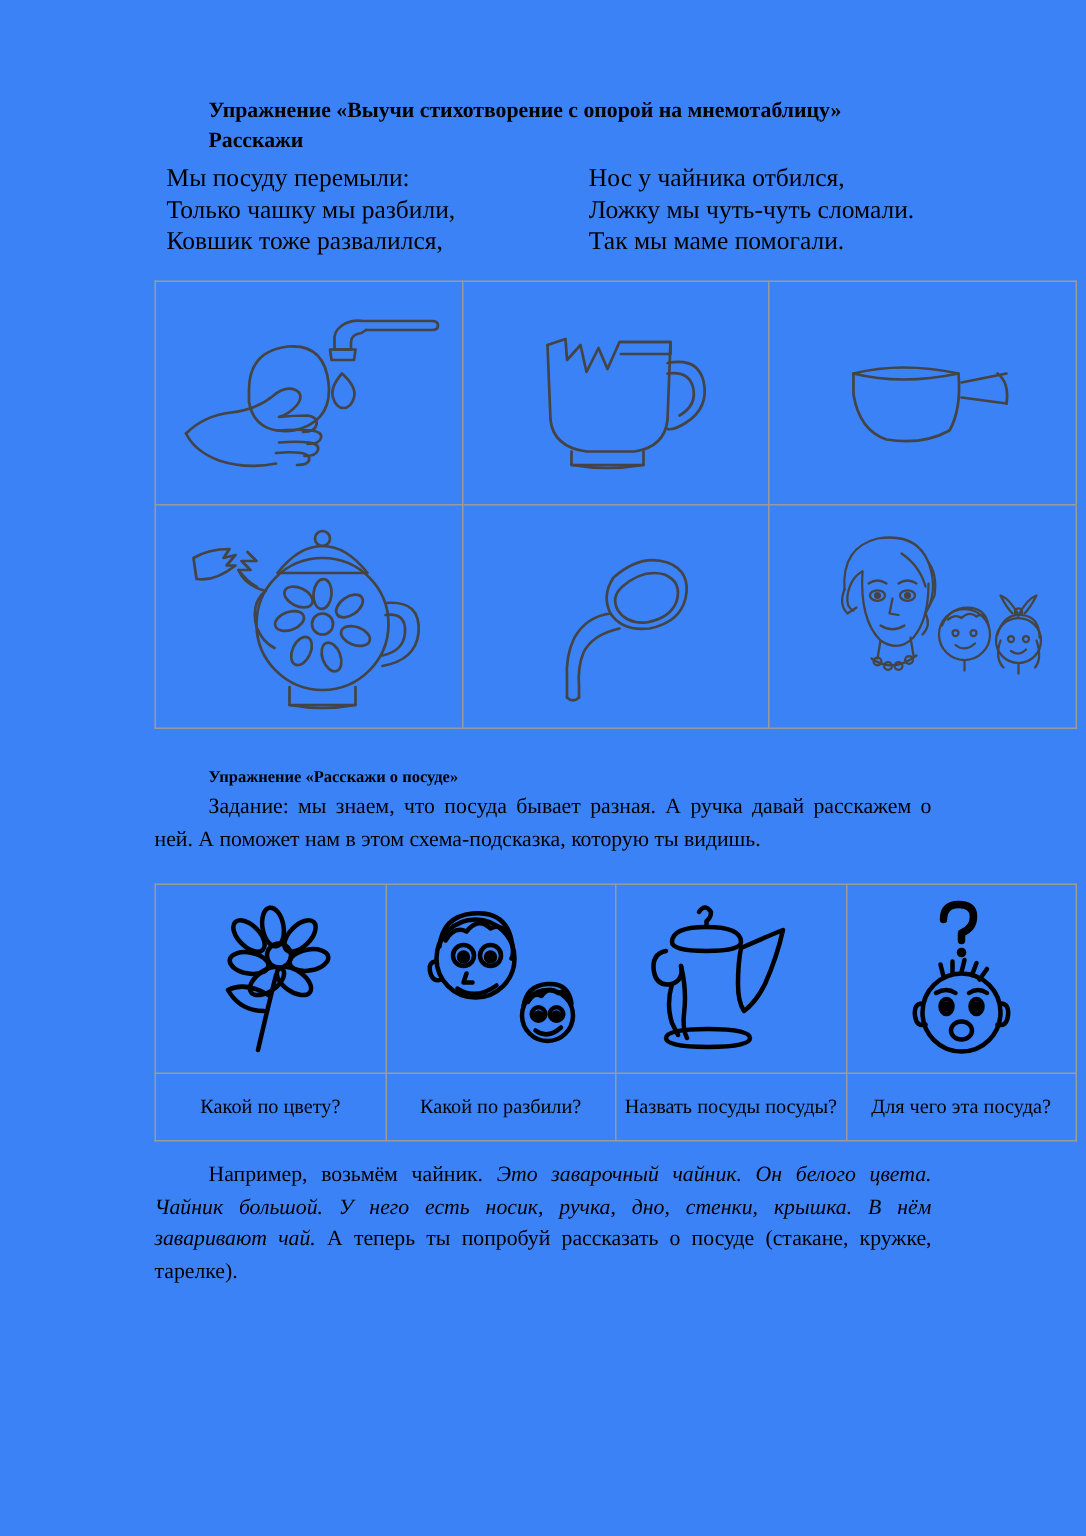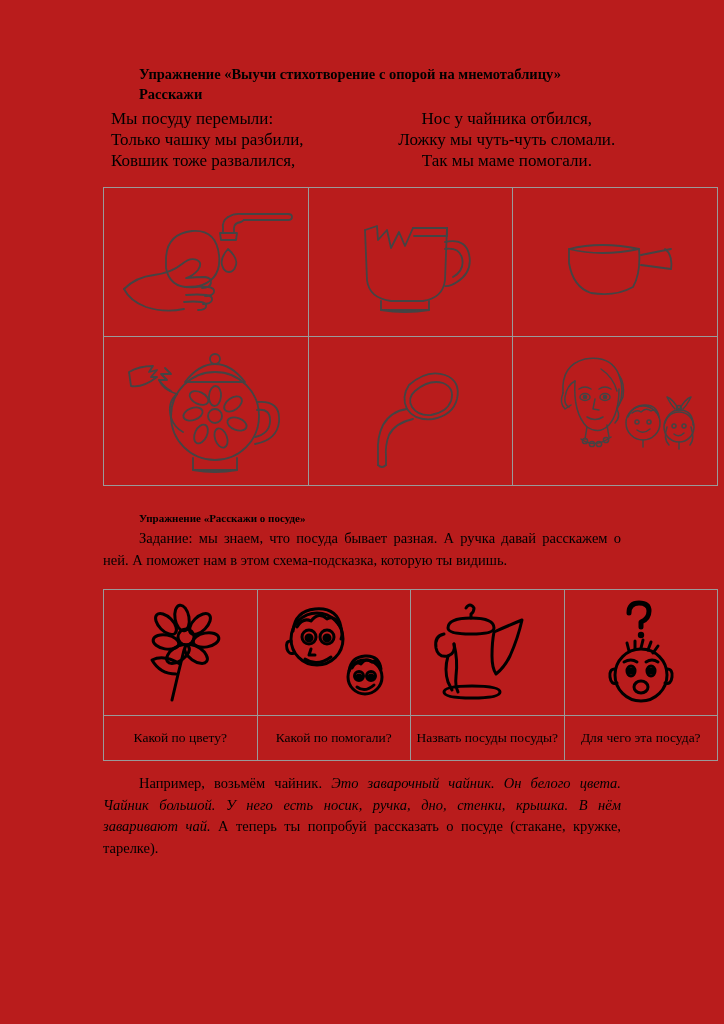--- a/index.html
+++ b/index.html
@@ -13,21 +13,21 @@
     position: relative;
     font-family: "Liberation Serif", "DejaVu Serif", serif;
     color: #000000;
     overflow: hidden;
   }
   .page {
     position: absolute;
     left: 0; top: 0;
     width: 724px;
     height: 1024px;
-    background: #b91c1c;
+    background: #3b82f6;
   }
   .content {
     position: absolute;
     left: 103px;
     top: 64px;
     width: 518px;
   }
 
   
   .heading {
@@ -47,21 +47,21 @@
   .poem {
     margin: 4px 0 0 0;
     display: flex;
     width: 100%;
   }
   .poem-col {
     font-size: 17px;
     line-height: 21px;
   }
   .poem-col.left { width: 286px; padding-left: 8px; }
-  .poem-col.right { width: 232px; text-align: center; }
+  .poem-col.right { width: 232px; }
   .poem-line { white-space: nowrap; }
 
   .para {
     font-size: 14.5px;
     line-height: 21.5px;
     text-align: justify;
     margin: 0;
     text-indent: 36px;
   }
   .para .it { font-style: italic; }
@@ -366,21 +366,21 @@
                 <path d="M33 65 Q40 61 46 65"></path>
                 <path d="M55 65 Q61 61 67 65"></path>
                 <ellipse cx="50" cy="90" rx="7" ry="6"></ellipse>
               </g>
             </svg>
           </div>
         </td>
       </tr>
       <tr>
         <td class="cap">Какой по цвету?</td>
-        <td class="cap">Какой по помогали?</td>
+        <td class="cap">Какой по разбили?</td>
         <td class="cap">Назвать посуды посуды?</td>
         <td class="cap">Для чего эта посуда?</td>
       </tr>
     </tbody>
       </table>
 
     <div class="spacer-c"></div>
 
     <p class="para"><span>Например, возьмём чайник.</span> <span class="it">Это заварочный чайник. Он белого цвета. Чайник большой. У него есть носик, ручка, дно, стенки, крышка. В нём заваривают чай.</span> <span>А теперь ты попробуй рассказать о посуде (стакане, кружке, тарелке).</span></p>
 

